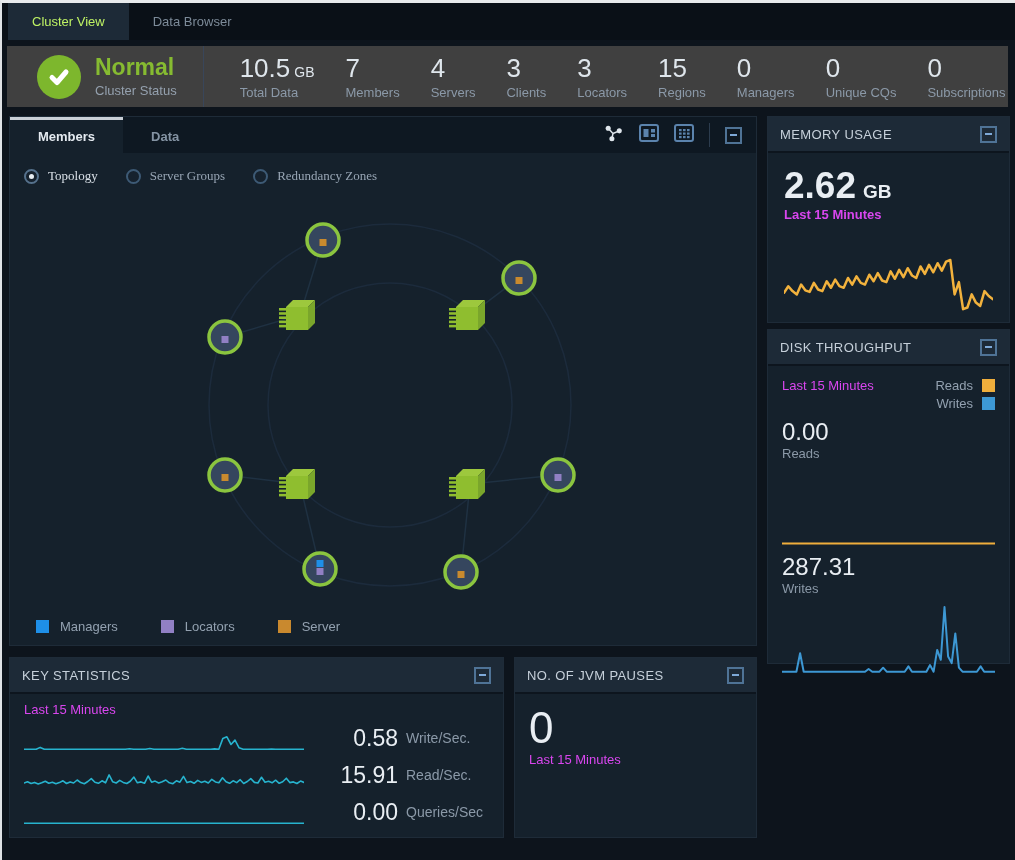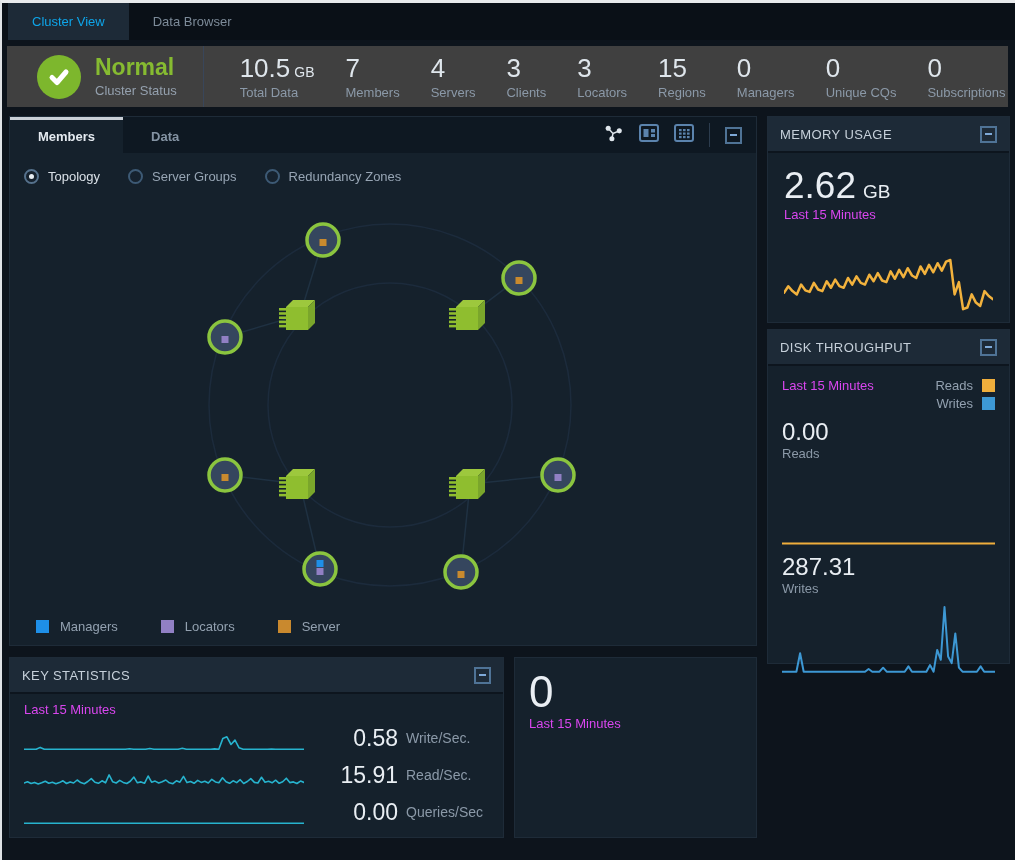--- a/index.html
+++ b/index.html
@@ -3,21 +3,21 @@
 <meta charset="utf-8">
 <style>
   * { margin:0; padding:0; box-sizing:border-box; }
   body { background:#2a2f36; font-family:"Liberation Sans", sans-serif; }
   .page { width:1015px; height:860px; background:#0d141c; overflow:hidden;
           border-top:3px solid #e8eaec; border-left:2px solid #dfe2e5; }
 
   
   .top-tabs { height:37px; background:#0a1017; display:flex; align-items:stretch; padding-left:6px; }
   .tab { display:flex; align-items:center; padding:0 24px; font-size:13px; color:#7d8b99; cursor:default; }
-  .tab.active { background:#1d2a37; color:#0ea5e9; }
+  .tab.active { background:#1d2a37; color:#bef264; }
 
   
   .banner { margin:6px 7px 9px 5px; height:61px; background:#404040; display:flex; align-items:center; }
   .status-block { display:flex; align-items:center; gap:14px; padding:0 26px 0 30px; min-width:170px; }
   .status-icon { width:44px; height:44px; border-radius:50%; background:#7db72d; display:flex; align-items:center; justify-content:center; flex:none; }
   .status-title { font-size:23px; font-weight:bold; color:#86bb31; line-height:1.1; }
   .status-sub { font-size:13px; color:#94a0ae; margin-top:2px; }
   .banner-sep { width:1px; align-self:stretch; background:#39465a; }
   .banner-stats { display:flex; align-items:center; gap:31px; padding-left:36px; }
   .stat { }
@@ -40,21 +40,21 @@
   
   .members-panel { height:530px; display:flex; flex-direction:column; }
   .mtab-bar { height:40px; background:#0e1822; display:flex; justify-content:space-between; align-items:stretch; }
   .mtabs { display:flex; }
   .mtab { padding:0 28px; display:flex; align-items:center; font-size:13px; font-weight:bold; color:#8493a3; border-top:3px solid transparent; }
   .mtab.active { background:#15212c; color:#e4eaf0; border-top:3px solid #c9cfd6; }
   .mtab-icons { display:flex; align-items:center; gap:15px; padding-right:14px; }
   .icon-sep { width:1px; height:24px; background:#2c3c4e; }
   .members-body { flex:1; padding:8px 14px 6px 14px; display:flex; flex-direction:column; }
   .radio-row { display:flex; gap:28px; align-items:center; height:30px; }
-  .radio { display:flex; align-items:center; cursor:default; }
+  .radio { display:flex; align-items:center; cursor:default;font-family:Liberation Serif, serif; }
   .radio-circle { width:15px; height:15px; border-radius:50%; border:2px solid #3d5a75; background:#16222e; position:relative; flex:none; }
   .radio-circle.selected { border-color:#55718c; }
   .radio-circle.selected::after { content:''; position:absolute; inset:3px; border-radius:50%; background:#e8eef3; }
   .radio-label { font-size:13px; color:#97a5b4; margin-left:9px; }
   .radio-label.selected { color:#d9e0e7; }
   .topology { height:420px; margin-top:2px; }
   .legend-row { display:flex; gap:43px; align-items:center; height:26px; padding-left:12px; }
   .legend-item { display:flex; align-items:center; }
   .legend-swatch { width:13px; height:13px; display:inline-block; margin-right:11px; }
   .legend-label { font-size:13px; color:#93a1b0; }
@@ -67,21 +67,21 @@
   .ks-row { display:flex; align-items:center; margin-top:5px; height:32px; }
   .ks-chart { flex:0 0 280px; height:30px; }
   .ks-value { font-size:23px; color:#e9eef3; min-width:94px; text-align:right; }
   .ks-unit { font-size:14px; color:#8b99a8; margin-left:8px; }
   .jvm-panel { flex:1; height:181px; }
   .jvm-body { padding:10px 14px; }
   .jvm-value { font-size:44px; color:#e9eef3; line-height:1.1; }
 
   
   .memory-panel { height:207px; }
-  .mem-body { padding:12px 16px 8px 16px; }
+  .mem-body { padding:12px 16px 8px 16px;font-weight:bold; }
   .big-value { font-size:37px; color:#e9eef3; }
   .big-unit { font-size:19px; margin-left:7px; color:#e9eef3; }
   .mem-chart { height:90px; margin-top:10px; }
   .disk-panel { height:335px; }
   .disk-body { padding:12px 14px 0 14px; }
   .disk-top { display:flex; justify-content:space-between; }
   .dl-item { display:flex; align-items:center; justify-content:flex-end; gap:9px; font-size:13px; color:#93a1b0; margin-bottom:3px; }
   .dl-swatch { width:13px; height:13px; flex:none; }
   .disk-value { font-size:24px; color:#e9eef3; margin-top:4px; }
   .disk-label { font-size:13px; color:#8b99a8; }
@@ -355,20 +355,24 @@
               <div class="ks-chart"><svg width="280" height="30">
                     <polyline points="0.0,26.3 93.3,26.3 186.7,26.3 280.0,26.3" fill="none" stroke="#27b3ce" stroke-width="1.6" stroke-linejoin="round" stroke-linecap="round"></polyline>
                   </svg></div>
               <div class="ks-value">0.00</div>
               <div class="ks-unit">Queries/Sec</div>
             </div>
           </div>
         </div>
 
         <div class="panel jvm-panel">
+          <div class="panel-header">
+            <span class="panel-title">NO. OF JVM PAUSES</span>
+            <span class="collapse-btn"></span>
+          </div>
           <div class="jvm-body">
             <div class="jvm-value">0</div>
             <div class="subtitle">Last 15 Minutes</div>
           </div>
         </div>
       </div>
     </div>
 
     <div class="right-col">
       <div class="panel memory-panel">

